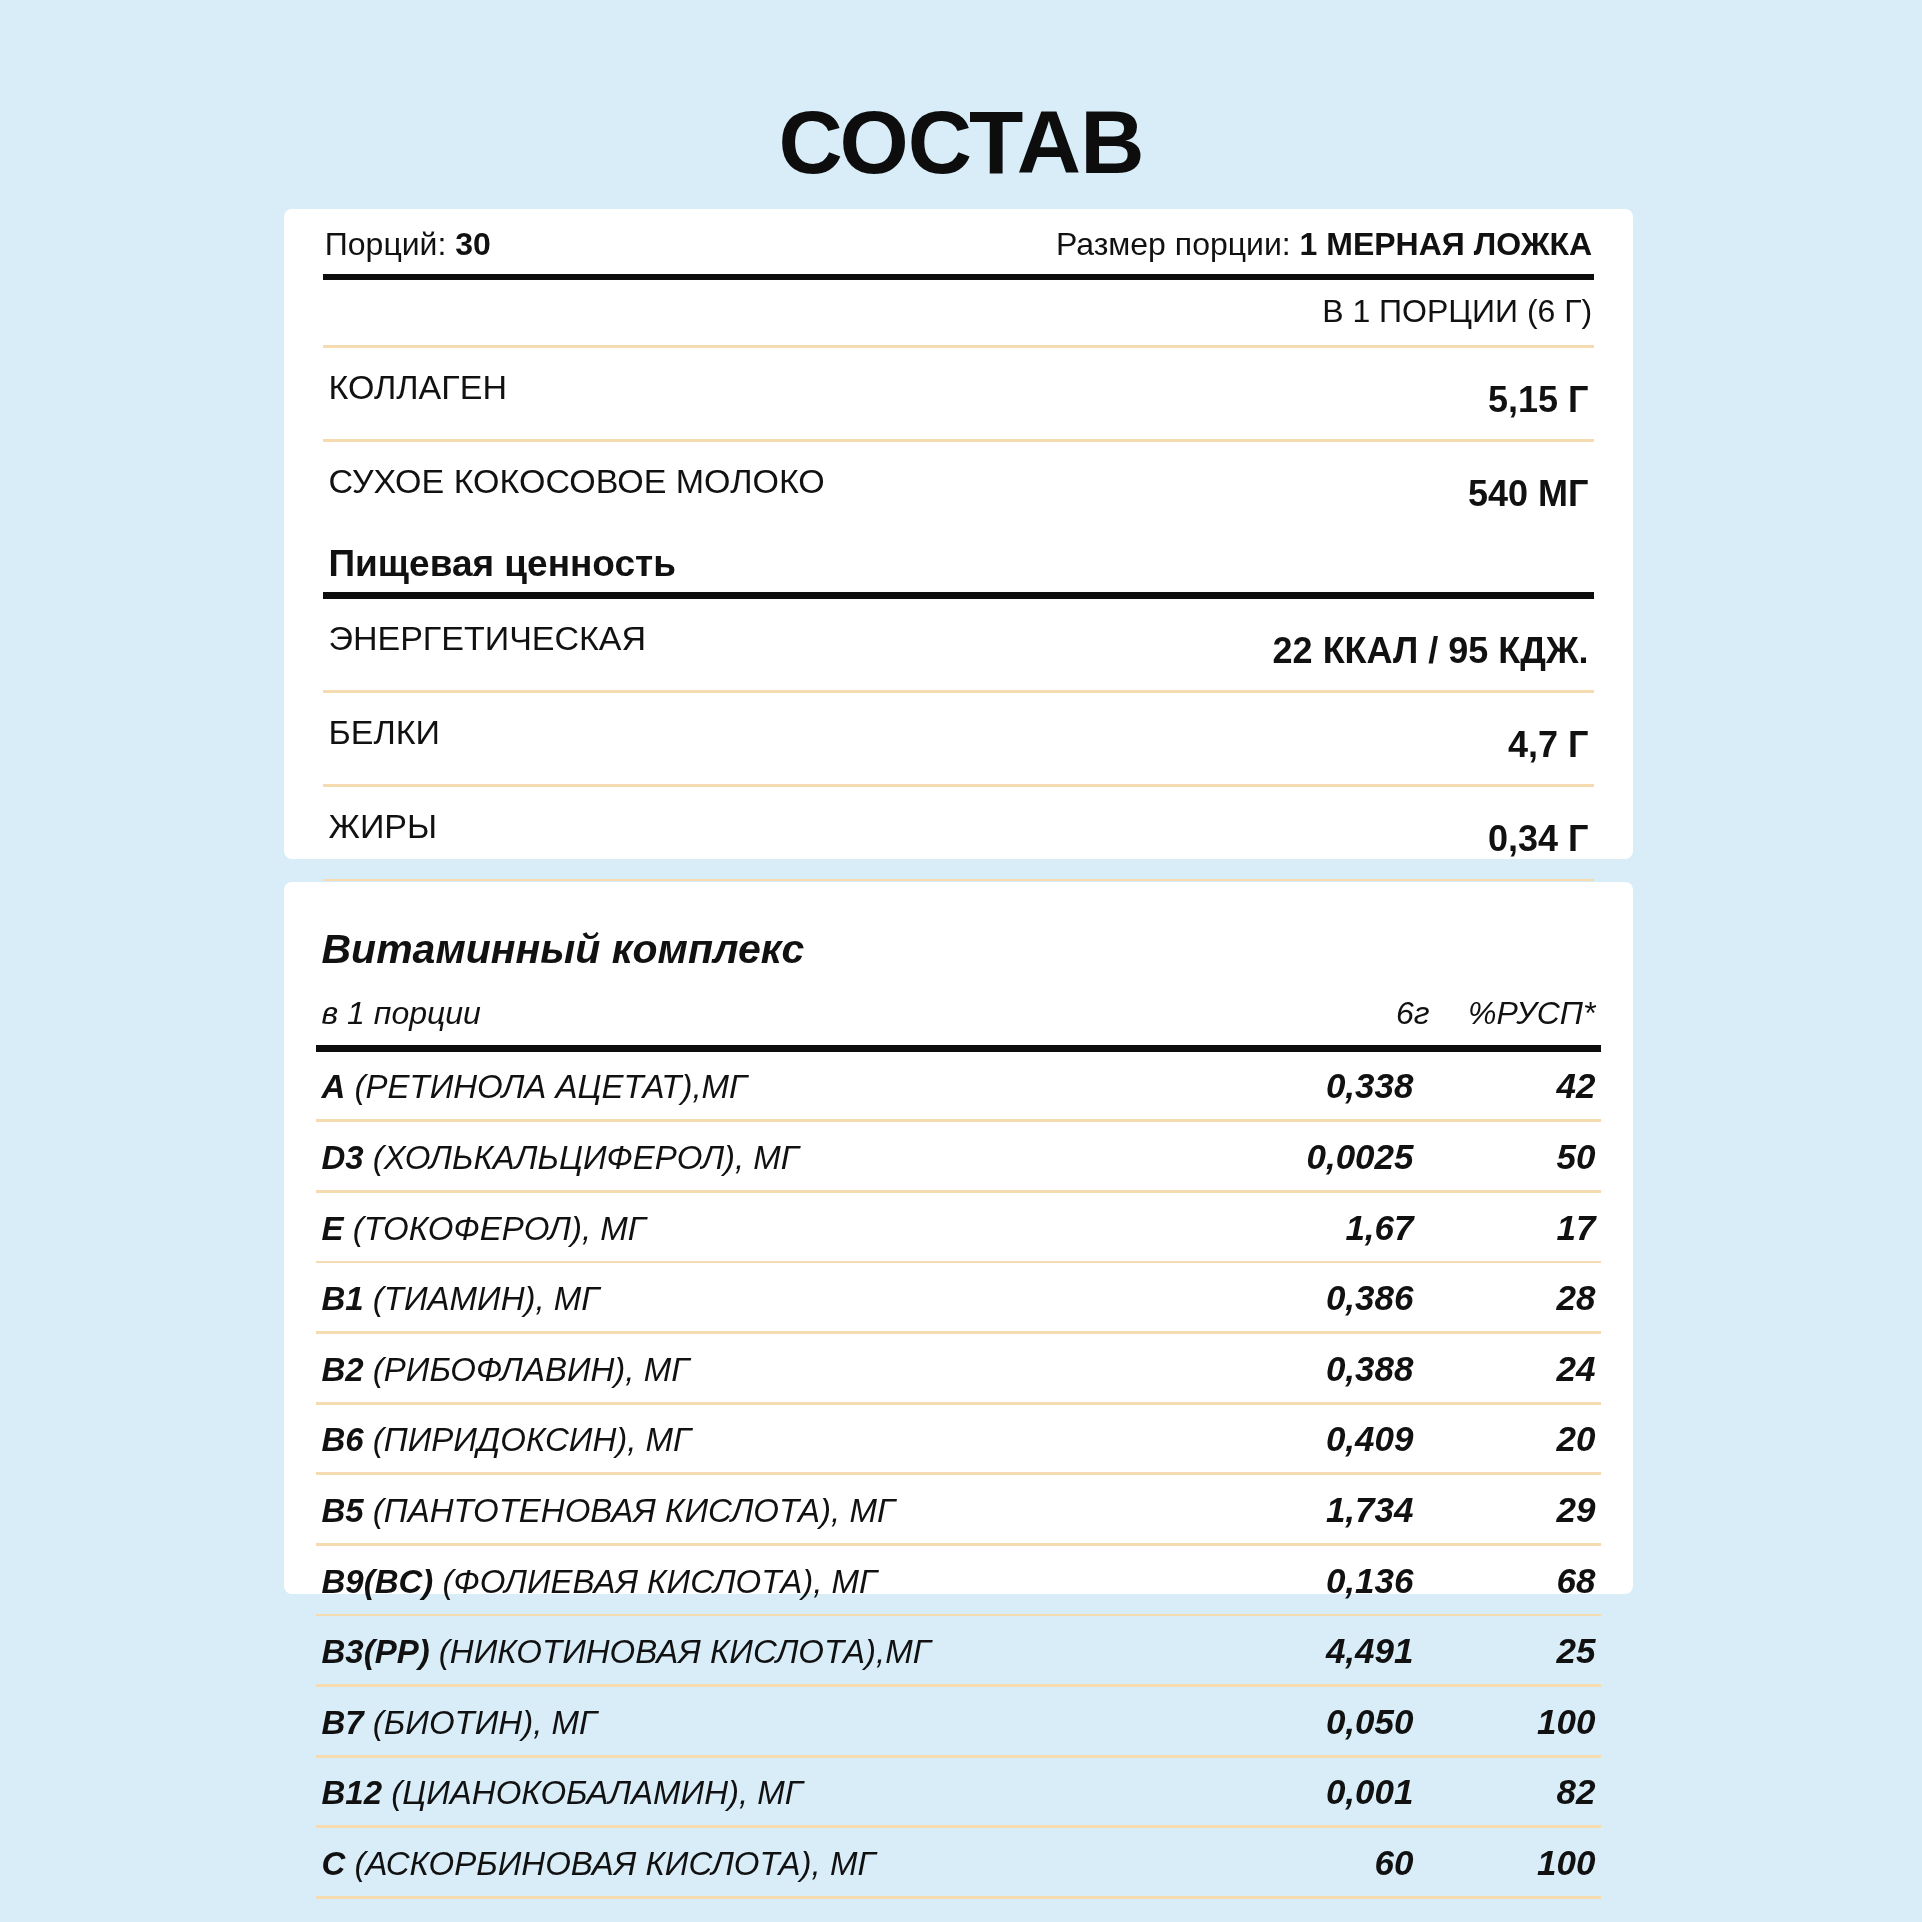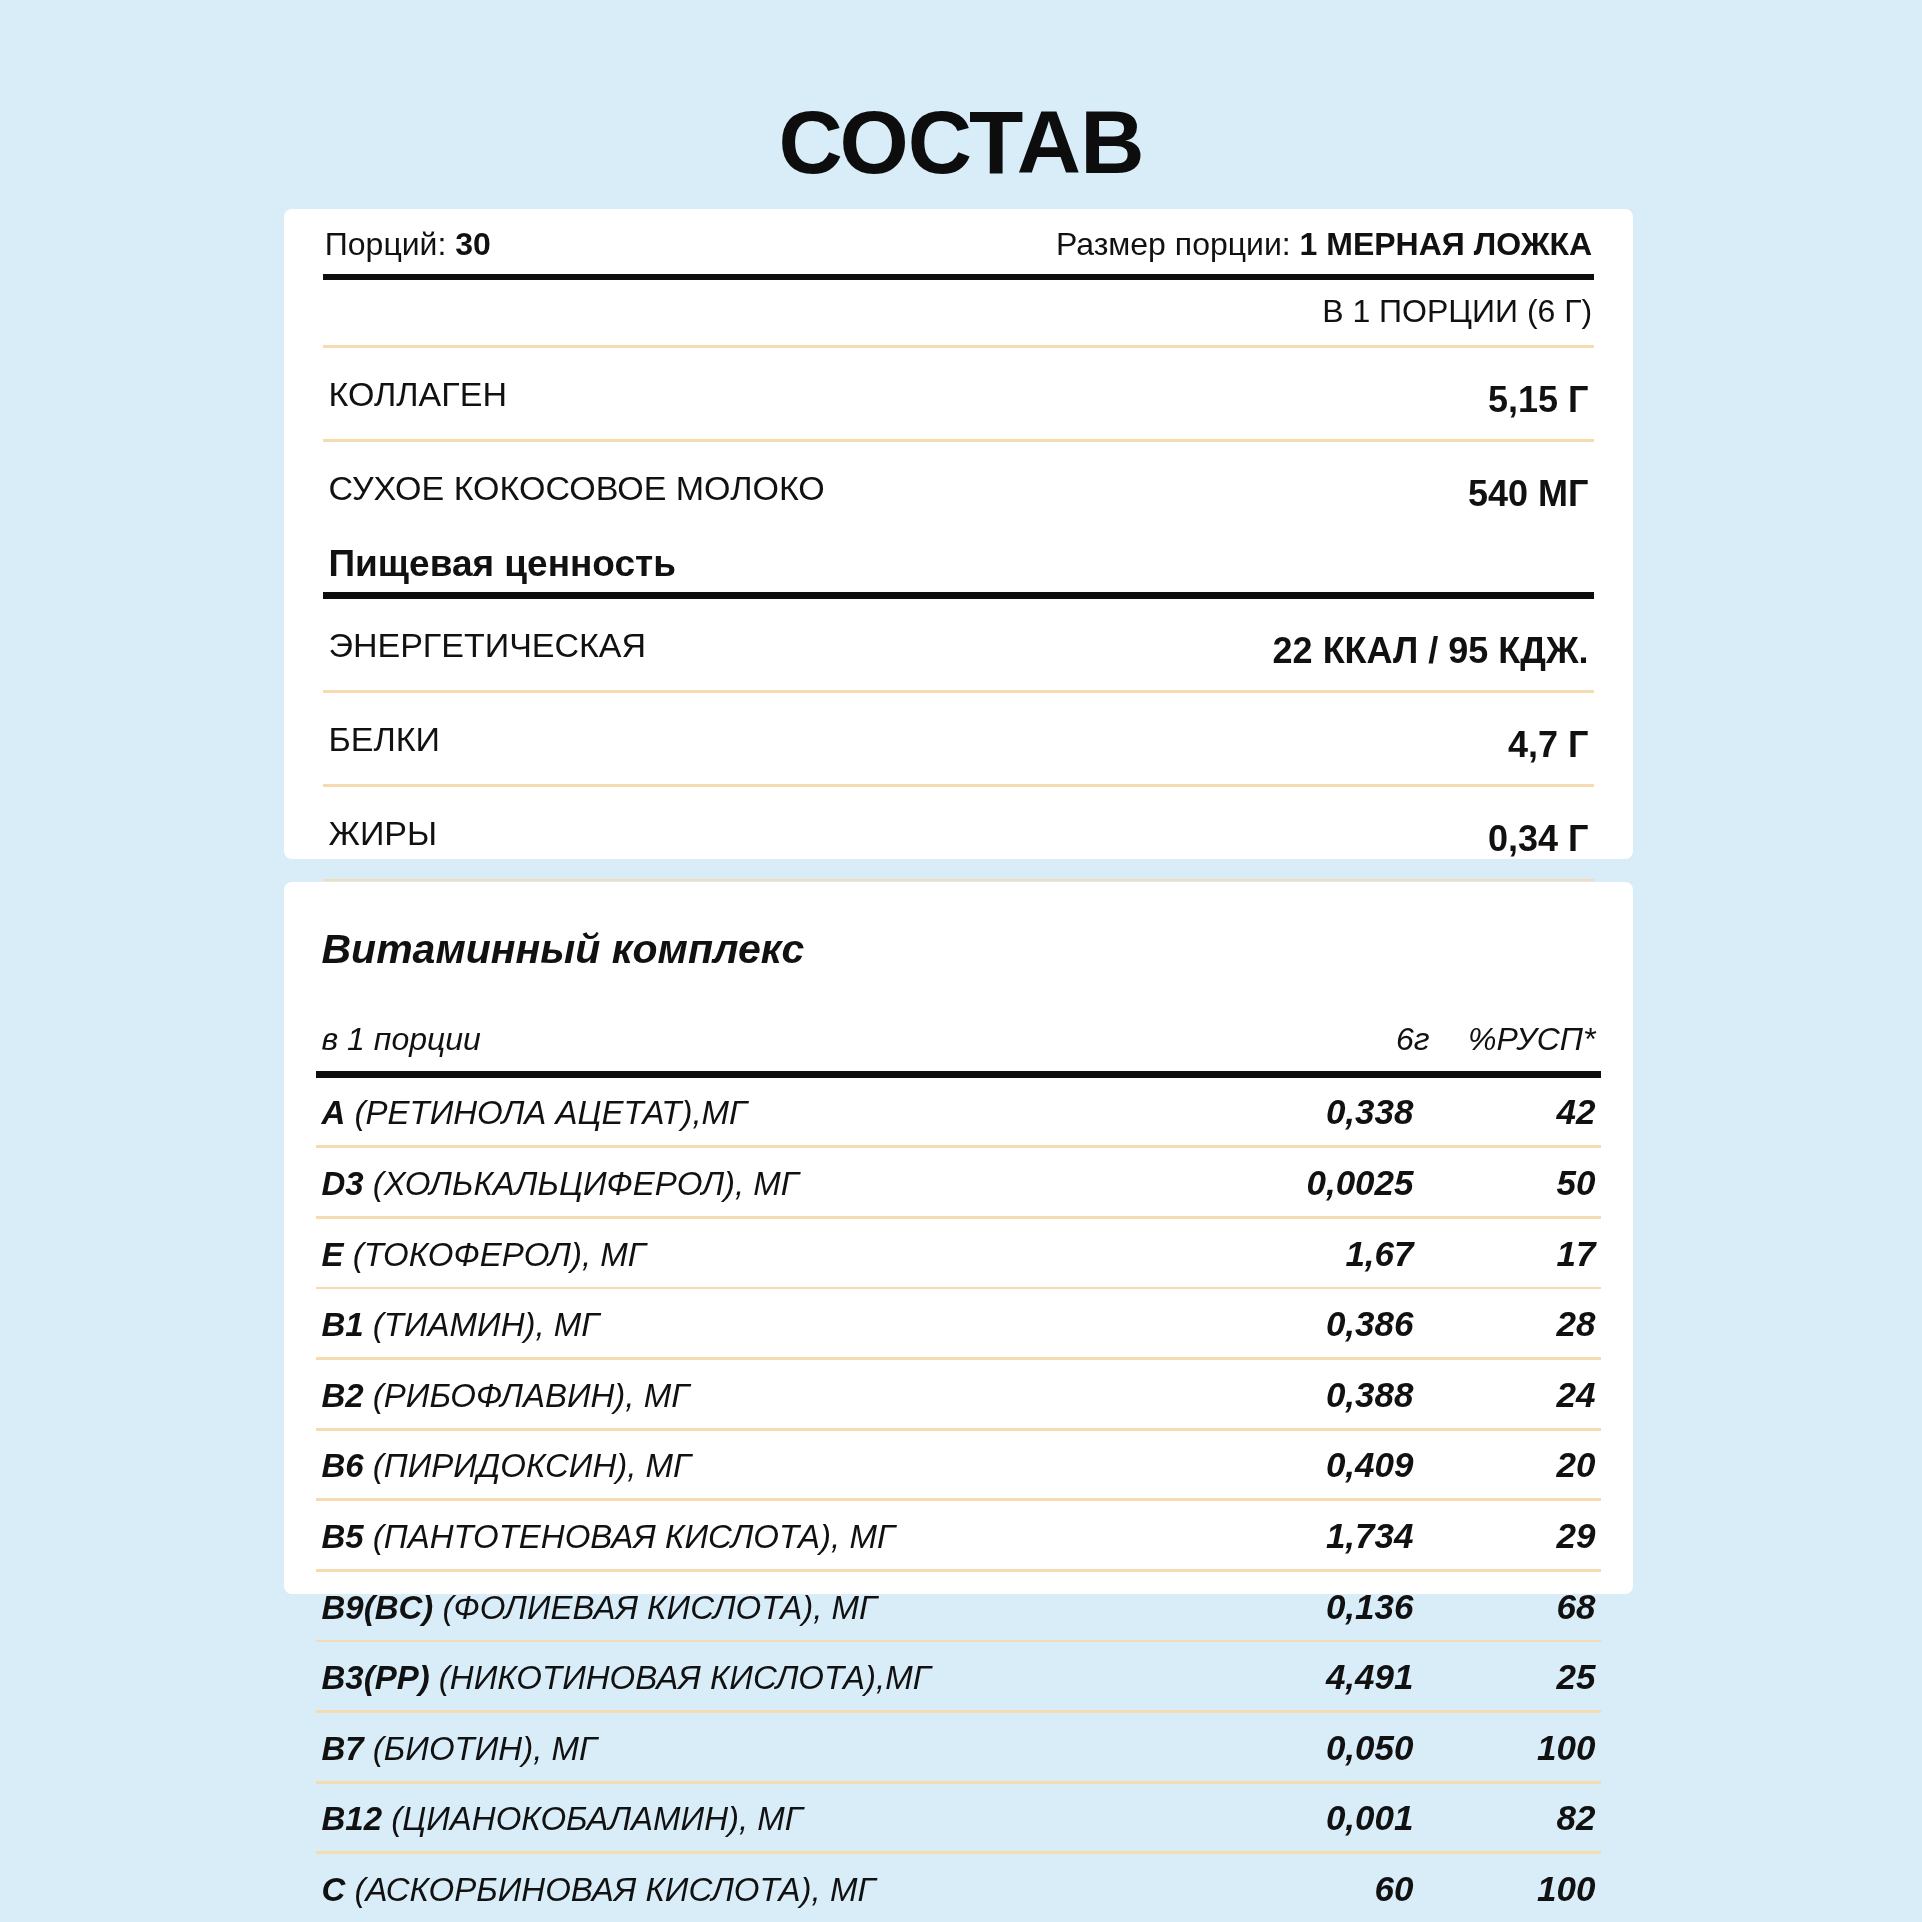--- a/index.html
+++ b/index.html
@@ -99,21 +99,21 @@
   .portion-header {
     display: flex;
     justify-content: flex-end;
     font-size: 32px;
     font-weight: 400;
     padding: 13px 1.8px 14.8px 1.8px;
   }
 
   .nut-row {
     display: flex;
-    align-items: center;
+    align-items: flex-start;
     padding: 20px 5.5px 18.5px 5.5px;
     font-size: 34px;
     font-weight: 400;
   }
   .nut-row .cell-value {
     font-weight: 700;
     font-size: 36px;
     margin-top: 11px;
   }
 
@@ -129,21 +129,21 @@
     font-weight: 700;
     padding: 44px 5.5px 16.6px 5.5px;
   }
   .vit-colhead {
     display: flex;
     align-items: baseline;
     font-size: 32px;
     font-weight: 400;
     padding: 5.5px 5.5px 13px 5.5px;
   }
-  .vit-colhead .cell-label { flex: 1 1 auto; margin-top: 26px; }
+  .vit-colhead .cell-label { flex: 1 1 auto; }
   .vit-colhead .col-amount {
     flex: 0 0 222px;
     text-align: right;
   }
   .vit-colhead .col-percent {
     flex: 0 0 166px;
     text-align: right;
   }
 
   .vit-row {

